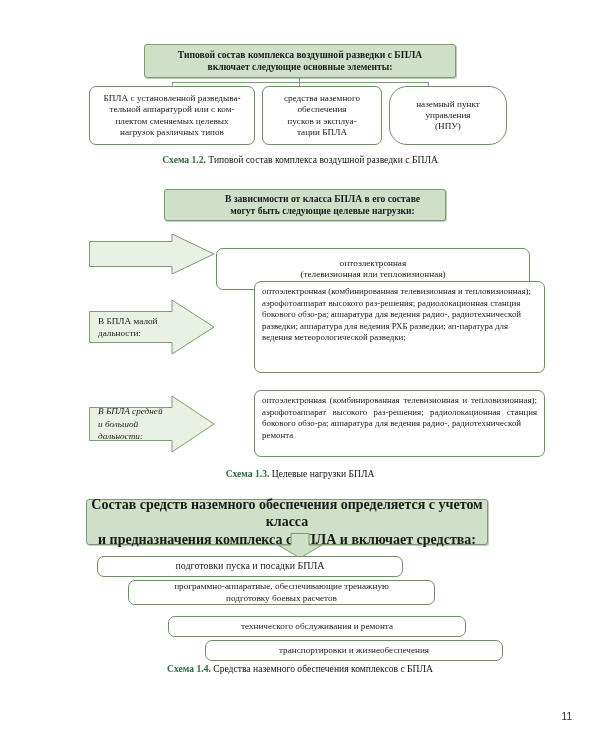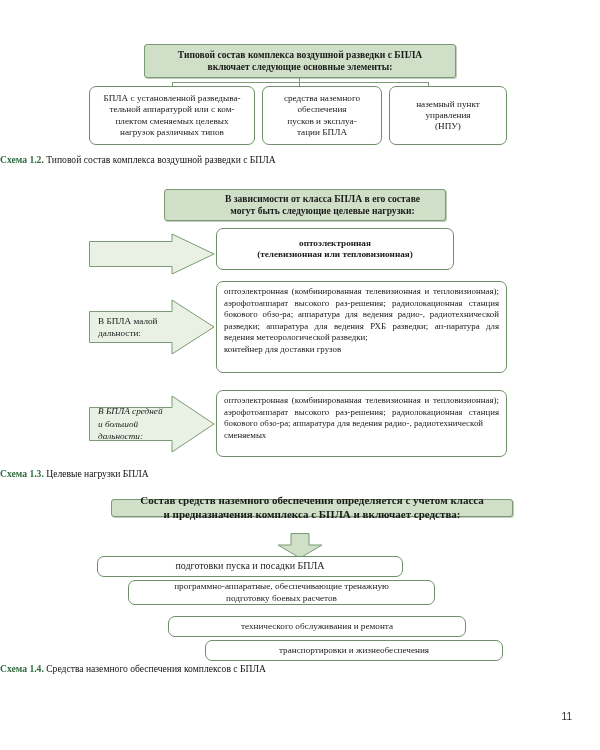--- a/index.html
+++ b/index.html
@@ -34,38 +34,39 @@
     line-height:1.22;
     display:flex;align-items:center;justify-content:center;
     padding:3px 5px;
   }
   .wbox.just{
     text-align:justify;
     display:block;
     padding:4px 7px 12px 7px;
     line-height:1.30;
     text-align-last:left;
+    margin-left:38px;
   }
   .wbox.just p{margin:0;text-align:justify;}
   .wbox.just p:last-child{text-align:left;}
   .arrowwrap{position:absolute;}
   .arrowwrap svg{position:absolute;left:0;top:0;}
   .arrowwrap .atext{
     position:absolute;
     left:9px;top:0;height:100%;
     width:64%;
     display:flex;align-items:center;
     font-size:9.2px;line-height:1.35;
     text-align:left;
   }
 
   
   .caption{
     position:absolute;
-    width:100%;text-align:left;
+    width:100%;text-align:center;
     font-size:9.6px;
   }
   .caption .num{color:#2f6b3d;font-weight:bold;}
   .caption .txt{color:#111;}
 
   
   .vline{position:absolute;background:#7a9b73;}
   .pageno{
     position:absolute;right:28px;bottom:28px;
     font-size:10px;color:#333;
@@ -101,21 +102,21 @@
 
   <div class="wbox" style="left:262px;top:86px;width:120px;height:59px;font-size:9.2px;">
     <div>
       <div>средства наземного</div>
       <div>обеспечения</div>
       <div>пусков и эксплуа-</div>
       <div>тации БПЛА</div>
     </div>
   </div>
 
-  <div class="wbox" style="left:389px;top:86px;width:118px;height:59px;font-size:9.2px;">
+  <div class="wbox" style="left:389px;top:86px;width:118px;height:59px;font-size:9.2px;border-radius:18px;">
     <div>
       <div>наземный пункт</div>
       <div>управления</div>
       <div>(НПУ)</div>
     </div>
   </div>
 
   <div class="caption" style="top:154px;left:0;">
     <span class="num">Схема 1.2.</span>
     <span class="txt">Типовой состав комплекса воздушной разведки с БПЛА</span>
@@ -127,68 +128,67 @@
       <div>могут быть следующие целевые нагрузки:</div>
     </div>
   </div>
 
   <div class="arrowwrap" style="left:89px;top:233px;width:126px;height:42px;">
     <svg width="126" height="42" viewBox="0 0 126 42">
       <polygon points="0.5,8.5 83,8.5 83,1 125,21 83,41 83,33.5 0.5,33.5" fill="#e8f1e4" stroke="#7a9b73" stroke-width="1"></polygon>
     </svg>
   </div>
 
-  <div class="wbox" style="left:216px;top:228px;width:238px;height:42px;font-size:9.2px;font-weight:bold;">
+  <div class="wbox" style="left:216px;top:248px;width:314px;height:42px;font-size:9.2px;">
     <div>
       <div>оптоэлектронная</div>
       <div>(телевизионная или тепловизионная)</div>
     </div>
   </div>
 
   <div class="arrowwrap" style="left:89px;top:297px;width:126px;height:60px;">
     <svg width="126" height="60" viewBox="0 0 126 60">
       <polygon points="0.5,14.5 83,14.5 83,3 125,30 83,57 83,45.5 0.5,45.5" fill="#e8f1e4" stroke="#7a9b73" stroke-width="1"></polygon>
     </svg>
     <div class="atext">
       <div>
         <div>В БПЛА малой</div>
         <div>дальности:</div>
       </div>
     </div>
   </div>
 
   <div class="wbox just" style="left:216px;top:281px;width:291px;height:92px;font-size:8.9px;">
     <p>оптоэлектронная (комбинированная телевизионная и тепловизионная); аэрофотоаппарат высокого раз-решения; радиолокационная станция бокового обзо-ра; аппаратура для ведения радио-, радиотехнической разведки; аппаратура для ведения РХБ разведки; ап-паратура для ведения метеорологической разведки;</p>
-    <p>контейнер для доставки грузов</p>
   </div>
 
   <div class="arrowwrap" style="left:89px;top:393px;width:126px;height:62px;font-style:italic;">
     <svg width="126" height="62" viewBox="0 0 126 62">
       <polygon points="0.5,14.5 83,14.5 83,3 125,31 83,59 83,47.5 0.5,47.5" fill="#e8f1e4" stroke="#7a9b73" stroke-width="1"></polygon>
     </svg>
     <div class="atext">
       <div>
         <div>В БПЛА средней</div>
         <div>и большой</div>
         <div>дальности:</div>
       </div>
     </div>
   </div>
 
   <div class="wbox just" style="left:216px;top:390px;width:291px;height:67px;font-size:8.9px;">
     <p>оптоэлектронная (комбинированная телевизионная и тепловизионная); аэрофотоаппарат высокого раз-решения; радиолокационная станция бокового обзо-ра; аппаратура для ведения радио-, радиотехнической</p>
-    <p>сменяемых</p>
+    <p>ремонта</p>
   </div>
 
   <div class="caption" style="top:468px;left:0;">
     <span class="num">Схема 1.3.</span>
     <span class="txt">Целевые нагрузки БПЛА</span>
   </div>
 
-  <div class="hdrbox" style="left:111px;top:499px;width:402px;height:18px;font-size:11px;">
+  <div class="hdrbox" style="left:86px;top:499px;width:402px;height:46px;font-size:14px;">
     <div>
       <div>Состав средств наземного обеспечения определяется с учетом класса</div>
       <div>и предназначения комплекса с БПЛА и включает средства:</div>
     </div>
   </div>
 
   <svg style="position:absolute;left:277px;top:533px;" width="46" height="26" viewBox="0 0 46 26">
     <polygon points="14,0.5 32,0.5 32,12 45,12 23,25 1,12 14,12" fill="#cfdfc8" stroke="#7a9b73" stroke-width="1"></polygon>
   </svg>
 

